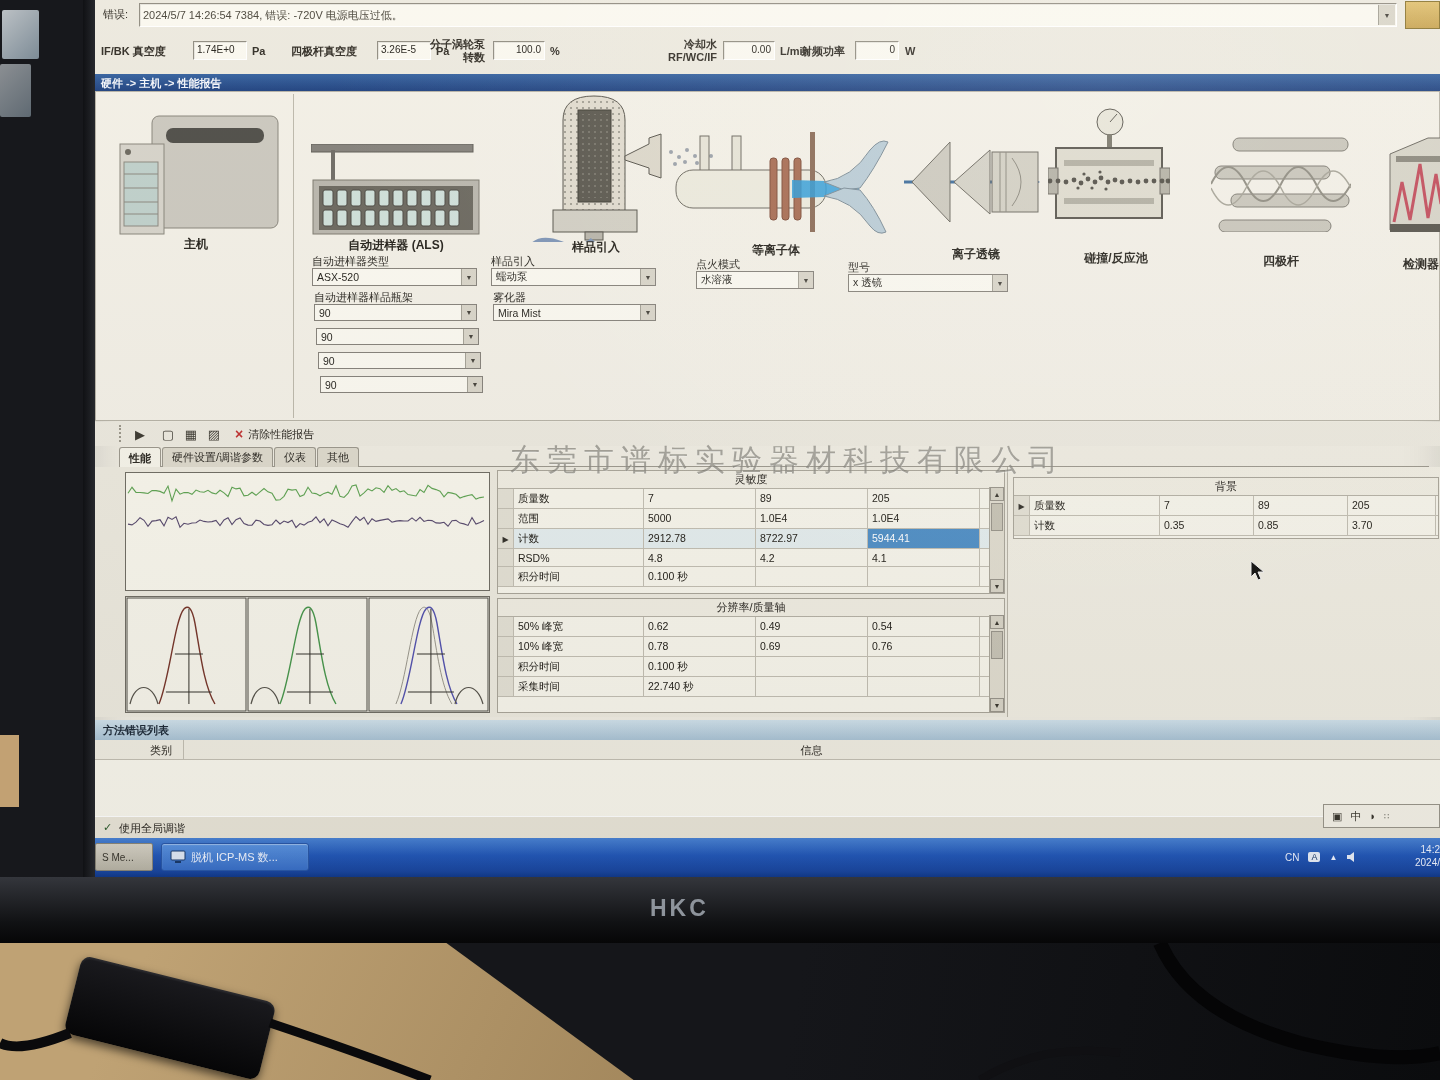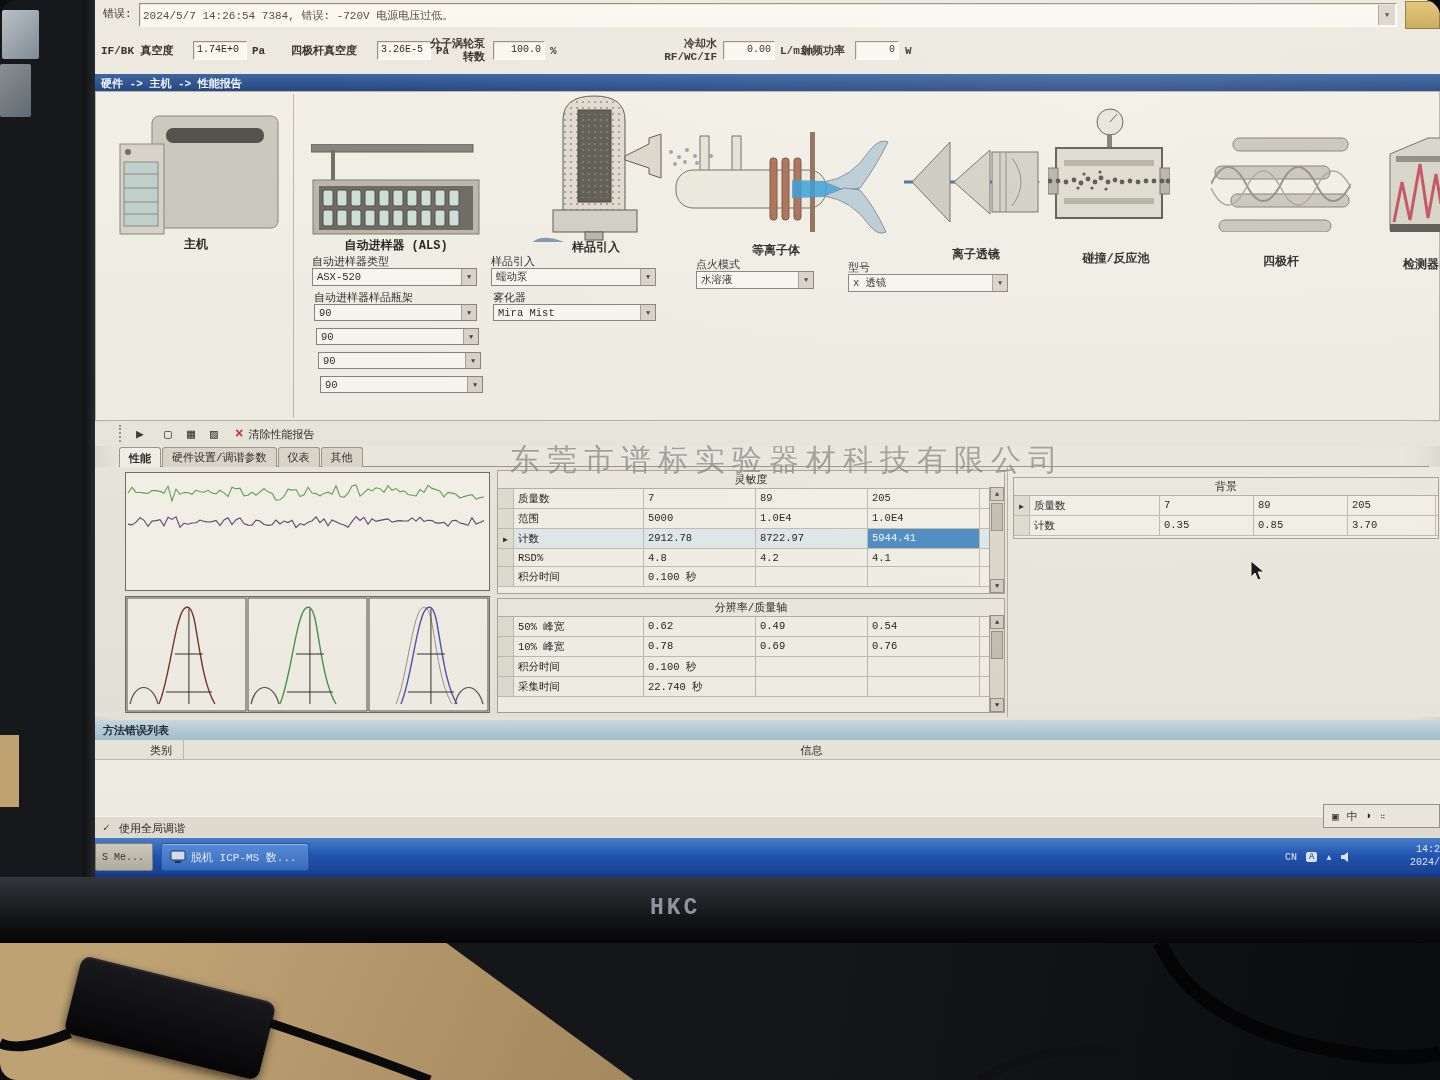--- a/index.html
+++ b/index.html
@@ -1,18 +1,18 @@
 <!DOCTYPE html>
 <html><head>
 <meta charset="utf-8">
 <style>
   html,body{margin:0;padding:0;background:#0c0d10;}
   *{box-sizing:border-box;}
   .photo{position:relative;width:1440px;height:1080px;overflow:hidden;
-         font-family:Liberation Mono, monospace;background:#17181c;border-radius:17px;}
+         font-family:Liberation Sans, sans-serif;background:#17181c;}
   .abs{position:absolute;}
   
   .refl{background:linear-gradient(135deg,#d8dee2,#8fa0ac);opacity:.85;border-radius:2px;}
   .bezel-left{background:linear-gradient(90deg,#101114,#26282d);}
   .chin{background:linear-gradient(#34363c,#101113 70%,#060607);}
   .brand{color:#8e949c;font-weight:bold;font-size:23px;letter-spacing:3px;}
   .desk{background:linear-gradient(100deg,#15161a 55%,#0b0c0e);}
   .floor{background:linear-gradient(115deg,#bfa274 10%,#9a7f55 60%,#6e5a3c);
          clip-path:polygon(0 0,31% 0,44% 100%,0 100%);}
   .brick{background:linear-gradient(#1a1a1e,#060607);border-radius:10px;transform:rotate(14deg);

